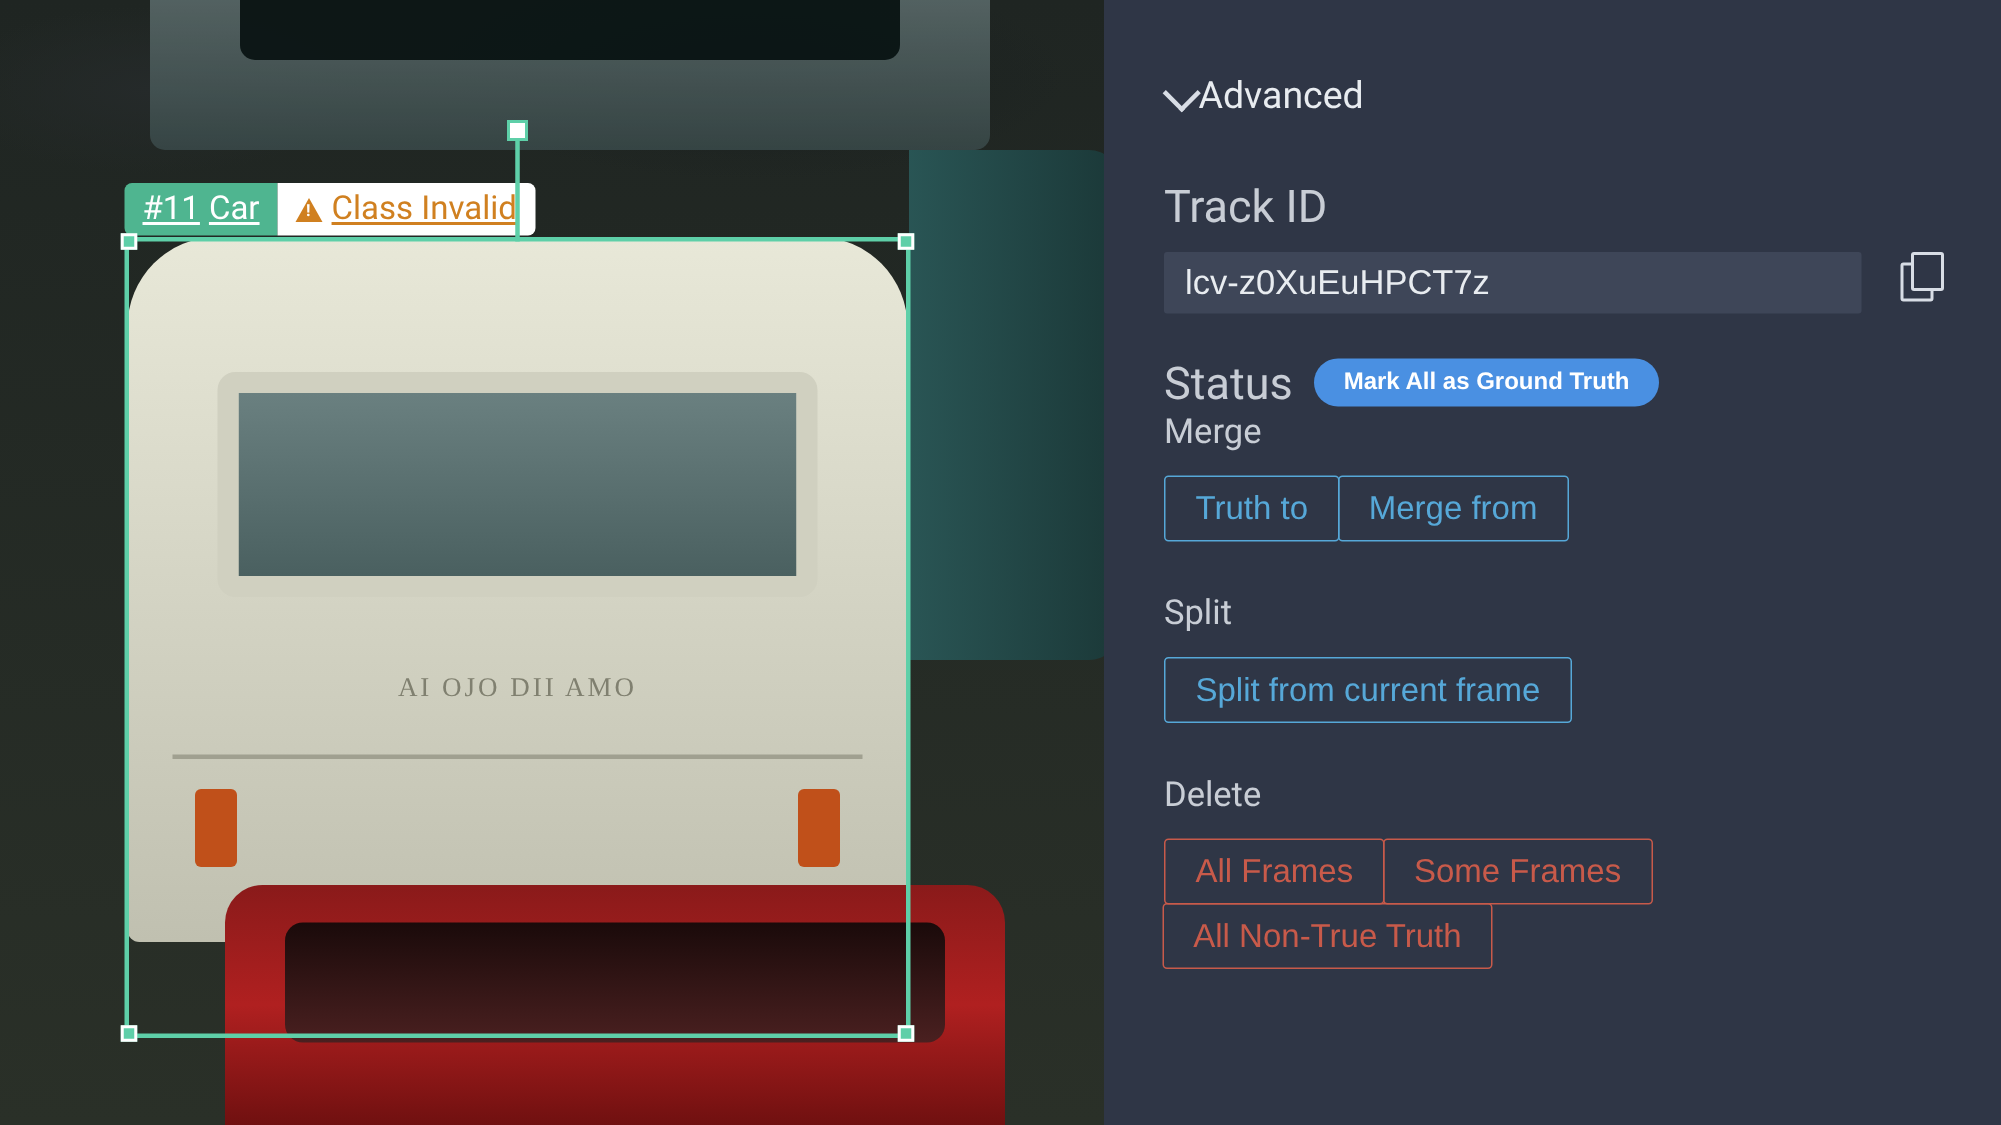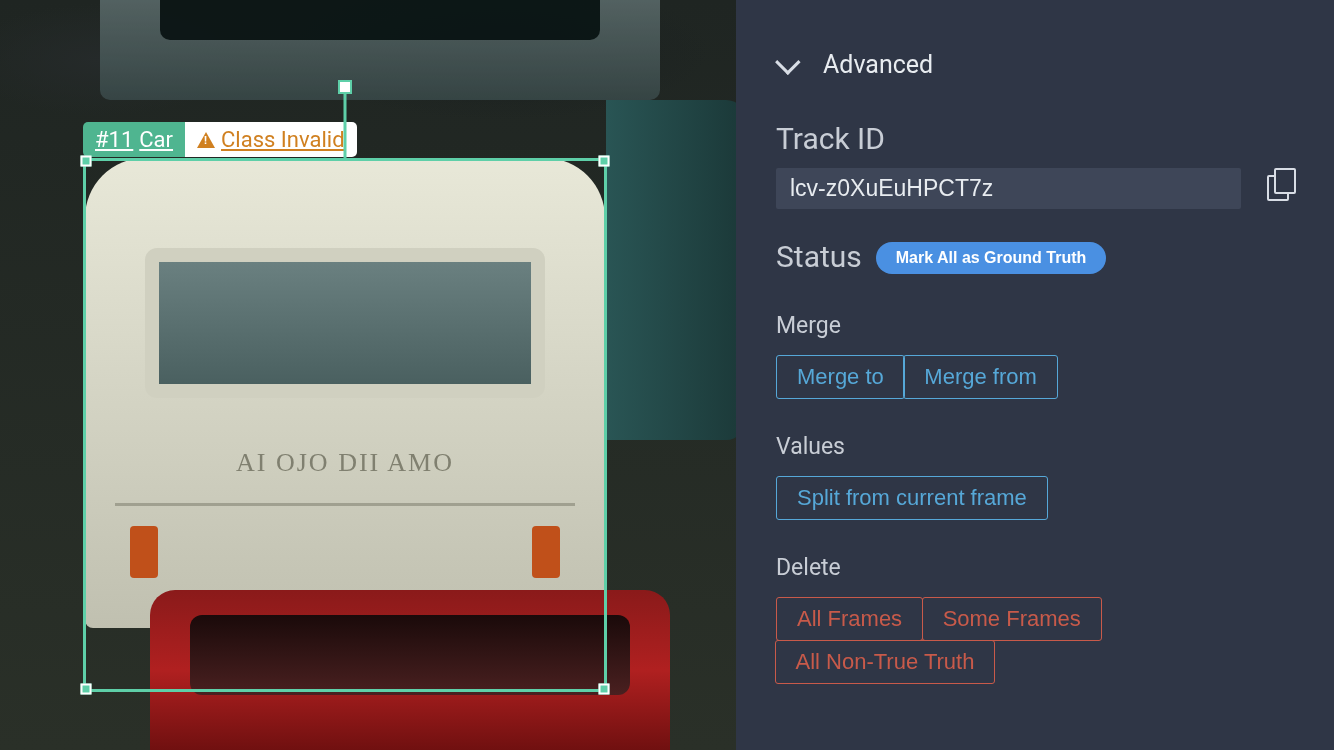--- a/index.html
+++ b/index.html
@@ -36,21 +36,21 @@
   width: 520px; height: 470px;
   background: linear-gradient(180deg, #e8e8d8 0%, #d8d8c8 40%, #c0c0b0 100%);
   border-radius: 60px 60px 8px 8px;
 }
 .van-window {
   position:absolute; left:60px; top:90px; right:60px; height:150px;
   background: linear-gradient(180deg, #6a8080 0%, #4a6060 100%);
   border: 14px solid #d0d0c0; border-radius: 12px;
 }
 .van-text { position:absolute; left:0; right:0; top:290px; text-align:center;
-  font-family: serif; font-size:26px; color:#808070; letter-spacing:2px;}
+  font-family: serif; font-size:18px; color:#808070; letter-spacing:2px;}
 .van-line { position:absolute; left:30px; right:30px; top:345px; height:3px; background:#a0a090;}
 .van-tail-l {position:absolute;left:45px;bottom:50px;width:28px;height:52px;background:#c0501a;border-radius:4px;}
 .van-tail-r {position:absolute;right:45px;bottom:50px;width:28px;height:52px;background:#c0501a;border-radius:4px;}
 .car-red {
   position:absolute; left:150px; top:590px; width:520px; height:160px;
   background: linear-gradient(180deg, #8a1a1a 0%, #b02020 50%, #701010 100%);
   border-radius: 25px 25px 0 0;
 }
 .car-red::before{content:"";position:absolute;left:40px;top:25px;right:40px;height:80px;
   background:linear-gradient(180deg,#1a0a0a,#4a2020);border-radius:12px;}
@@ -92,21 +92,21 @@
 .warn-icon::after{content:"!";position:absolute;left:-2px;top:2px;font-size:11px;color:#fff;font-weight:bold;}
 
 .panel {
   flex: 1;
   background: #2f3646;
   padding: 50px 20px 20px 40px;
   color: #d8dde5;
   overflow-y: auto;
 }
 .section-header {
-  display: flex; align-items: center; gap: 29px;
+  display: flex; align-items: center; gap: 5px;
   font-size: 25px; color: #e8ecf0;
   margin-bottom: 42px;
   cursor: pointer;
 }
 .chevron {
   width: 18px; height: 18px;
   border-right: 3px solid #d8dde5;
   border-bottom: 3px solid #d8dde5;
   transform: rotate(45deg) translateY(-4px);
 }
@@ -121,21 +121,21 @@
   border: none;
   color: #e8ecf0;
   font-size: 23px;
   padding: 7px 14px;
   border-radius: 2px;
 }
 .copy-icon { width:28px;height:28px;position:relative;cursor:pointer;}
 .copy-icon::before{content:"";position:absolute;left:0;top:0;width:18px;height:22px;border:2.5px solid #d8dde5;border-radius:2px;}
 .copy-icon::after{content:"";position:absolute;left:7px;top:-7px;width:18px;height:22px;border:2.5px solid #d8dde5;border-radius:2px;background:#2f3646;}
 
-.status-row{display:flex;align-items:flex-end;gap:14px;margin-bottom:38px;}
+.status-row{display:flex;align-items:flex-start;gap:14px;}
 .pill {
   background:#4a90e2; color:#fff;
   padding:7px 20px; border-radius:20px;
   font-size:16px; border:none; cursor:pointer;font-weight:bold;
 }
 .btn-group{display:flex;flex-wrap:wrap;gap:0;margin-bottom:34px;}
 .btn {
   background: transparent;
   border: 1.5px solid;
   padding: 8px 20px;
@@ -200,25 +200,25 @@
     <span class="copy-icon"></span>
   </div>
 
   <div class="status-row">
     <span class="field-label" style="margin:0">Status</span>
     <button class="pill">Mark All as Ground Truth</button>
   </div>
 
   <div class="subhead">Merge</div>
   <div class="btn-group">
-    <button class="btn btn-blue">Merge to</button>
+    <button class="btn btn-blue">Truth to</button>
     <button class="btn btn-blue">Merge from</button>
   </div>
 
-  <div class="subhead">Values</div>
+  <div class="subhead">Split</div>
   <div class="btn-group">
     <button class="btn btn-blue">Split from current frame</button>
   </div>
 
   <div class="subhead">Delete</div>
   <div class="btn-group" style="flex-wrap:wrap;max-width:340px;">
     <button class="btn btn-red">All Frames</button>
     <button class="btn btn-red">Some Frames</button>
     <button class="btn btn-red btn-row2">All Non-True Truth</button>
   </div>

